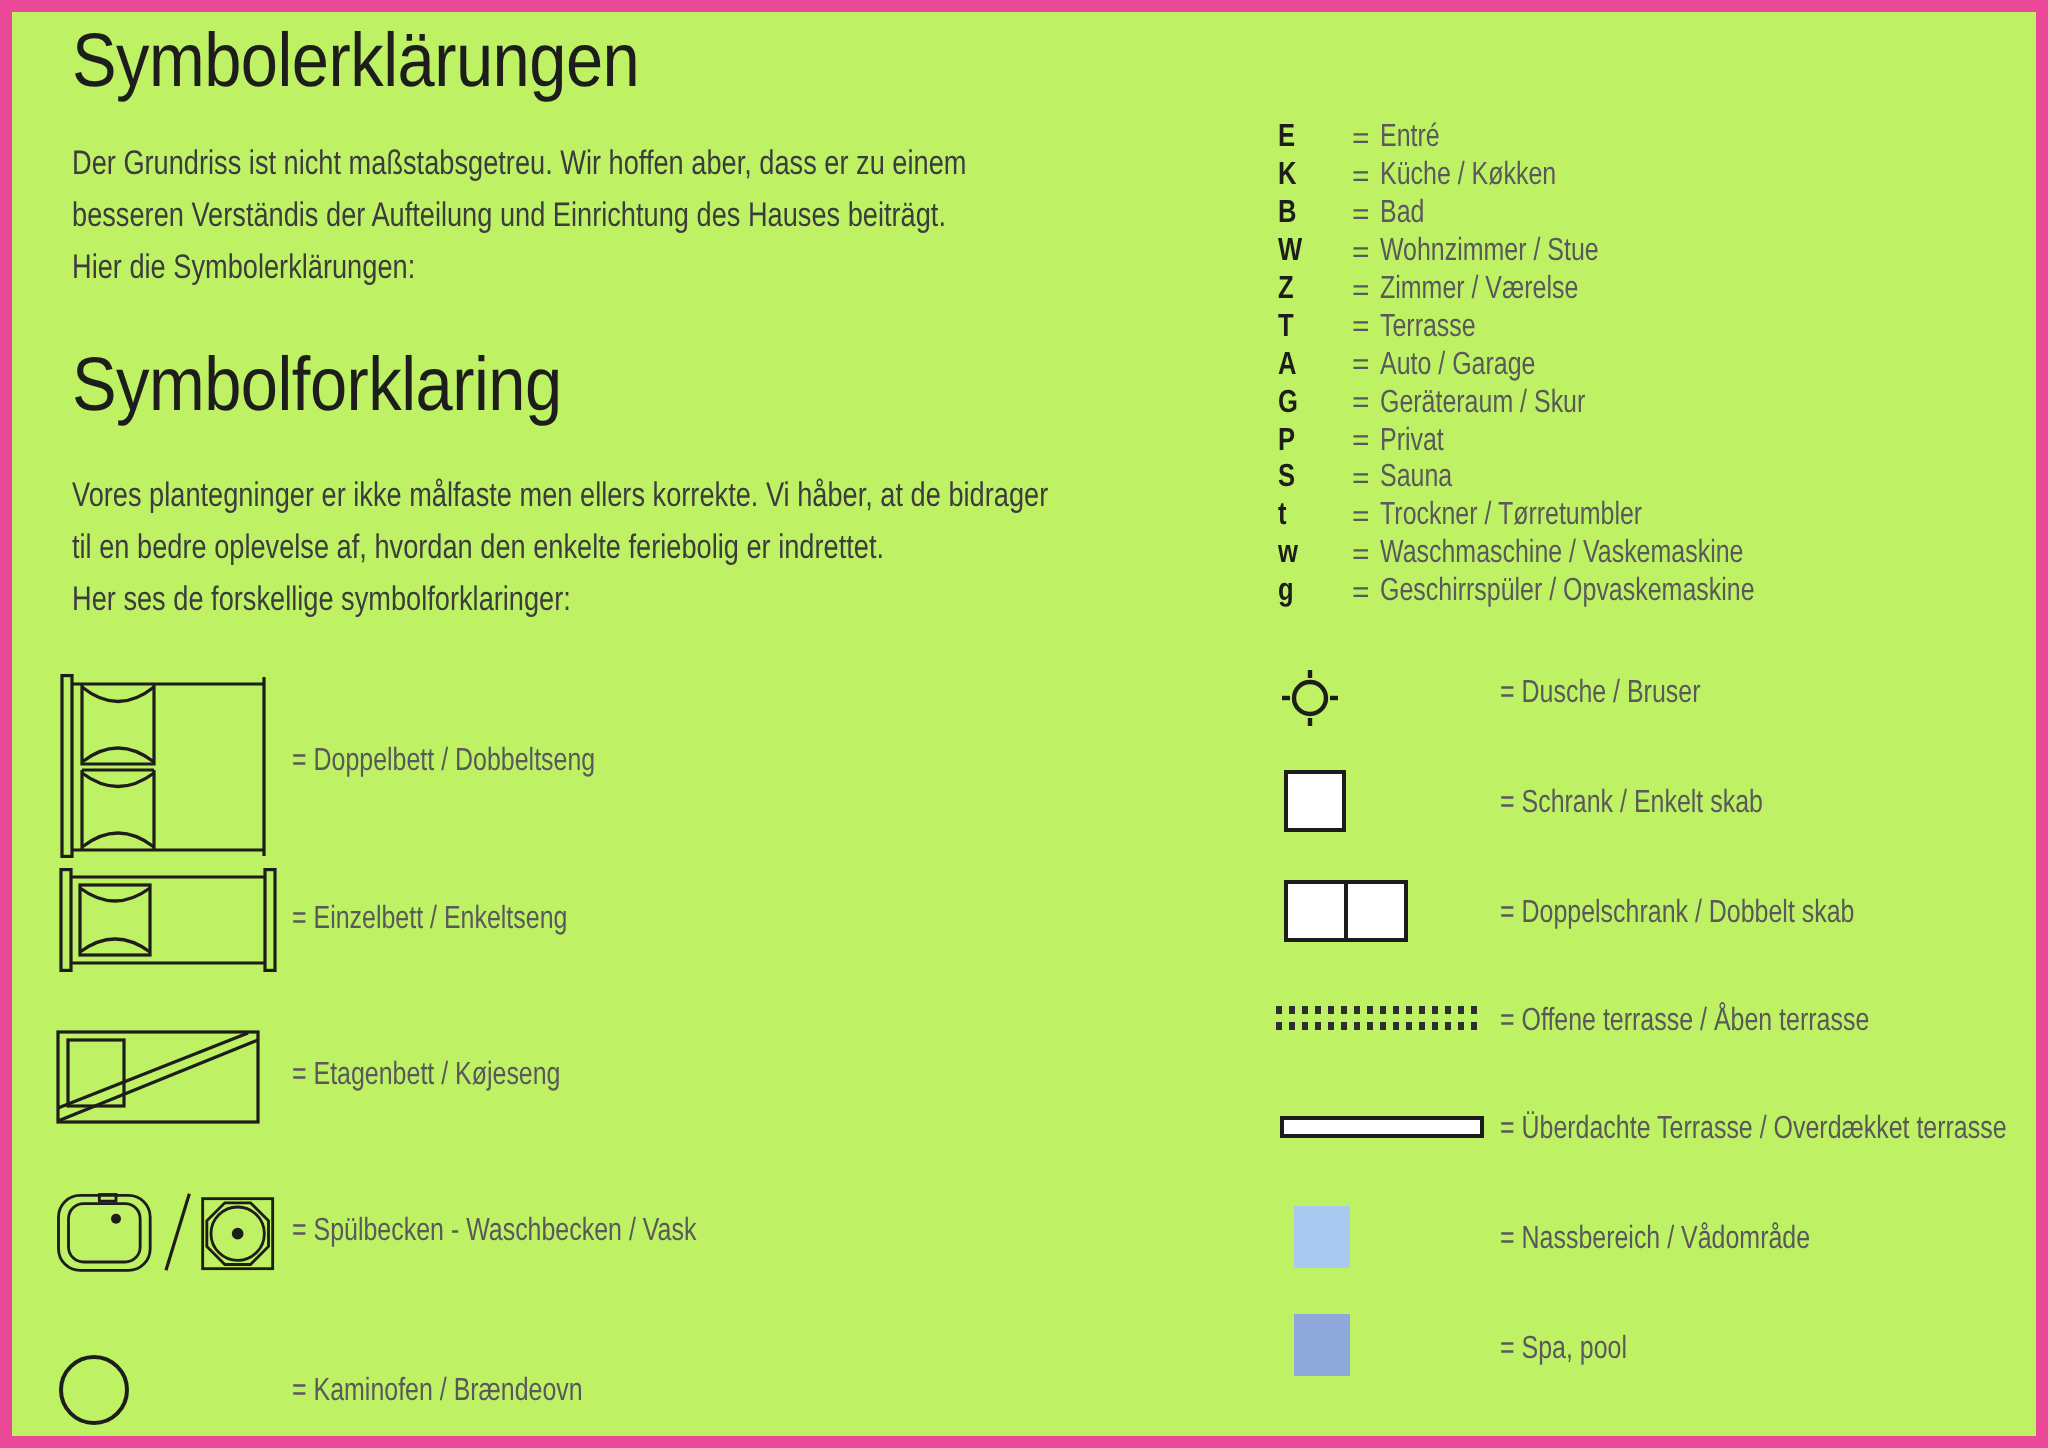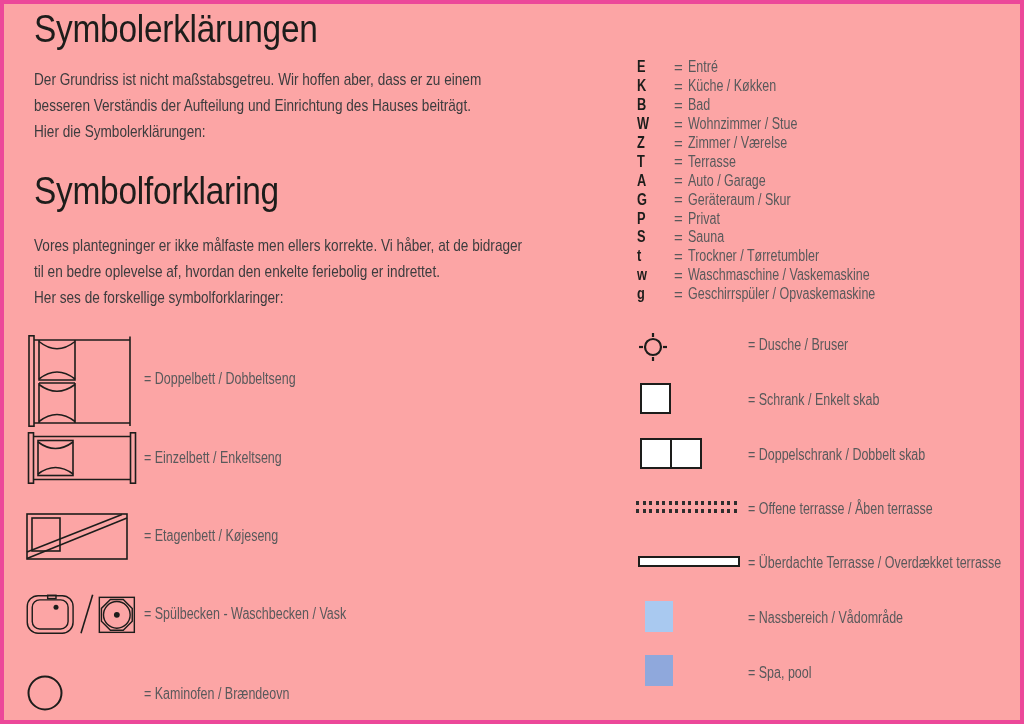--- a/index.html
+++ b/index.html
@@ -1,19 +1,19 @@
 <!DOCTYPE html>
 <html><head>
 <meta charset="utf-8">
 <style>
   html,body{margin:0;padding:0;background:#fff;}
   .page{
-    position:relative;width:1024px;height:724px;background:#fca5a5;
+    position:relative;width:1024px;height:724px;background:#bef264;
     font-family:"Liberation Sans",sans-serif;box-sizing:border-box;
-    border:4px solid #ec4899;overflow:hidden;
+    border:6px solid #ec4899;overflow:hidden;
   }
   .title{
     position:absolute;margin:0;font-size:38px;font-weight:500;color:#1d1d1b;
     letter-spacing:-.3px;white-space:nowrap;
     transform:scaleX(.88);transform-origin:0 0;
   }
   .para{
     position:absolute;font-size:17px;line-height:26px;color:#3c3c3e;
     white-space:pre-line;transform:scaleX(.8);transform-origin:0 0;
   }

